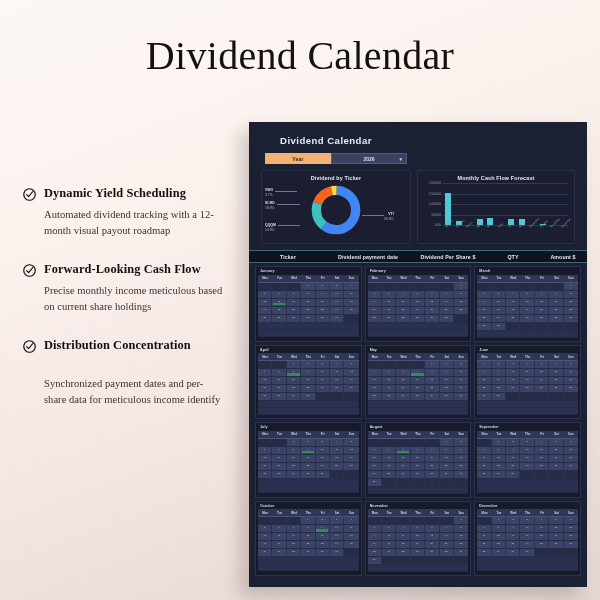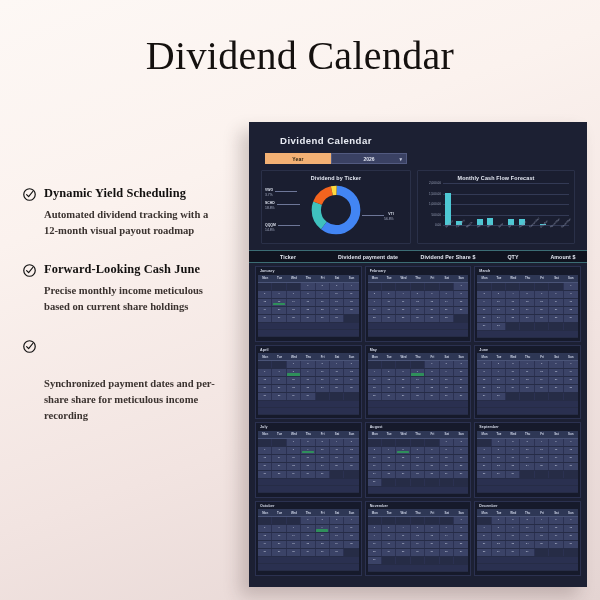--- a/index.html
+++ b/index.html
@@ -60,21 +60,21 @@
     font-weight: 700;
     color: #12100f;
     line-height: 1.25;
     letter-spacing: 0.1px;
   }
   .feature-desc {
     margin-top: 5px;
     margin-left: 22px;
     font-family: "Liberation Serif", serif;
     font-size: 10.6px;
-    font-weight: 700;
+    font-weight: 400;
     color: #3b3330;
     line-height: 1.55;
     max-width: 180px;
   }
 
   
   #dashboard {
     position: absolute;
     left: 249px;
     top: 122px;
@@ -382,38 +382,39 @@
   </div>
 
   <div class="feature">
     <div class="feature-head">
       <span class="check-icon">
         <svg width="15" height="15" viewBox="0 0 24 24">
           <circle cx="12" cy="12" r="9.2" fill="none" stroke="#111" stroke-width="1.9"></circle>
           <path d="M7.4 12.3 L10.6 15.4 L17.2 7.2" fill="none" stroke="#111" stroke-width="1.9" stroke-linecap="round" stroke-linejoin="round"></path>
         </svg>
       </span>
-      <span class="feature-title">Forward-Looking Cash June</span>
+      <span class="feature-title">Forward-Looking Cash Flow</span>
     </div>
     <div class="feature-desc">Precise monthly income meticulous based on current share holdings</div>
   </div>
 
   <div class="feature">
     <div class="feature-head">
       <span class="check-icon">
         <svg width="15" height="15" viewBox="0 0 24 24">
           <circle cx="12" cy="12" r="9.2" fill="none" stroke="#111" stroke-width="1.9"></circle>
           <path d="M7.4 12.3 L10.6 15.4 L17.2 7.2" fill="none" stroke="#111" stroke-width="1.9" stroke-linecap="round" stroke-linejoin="round"></path>
         </svg>
       </span>
+      <span class="feature-title">Distribution Concentration</span>
     </div>
   </div>
 
   <div class="feature">
-    <div class="feature-desc">Synchronized payment dates and per-share share for meticulous income recording</div>
+    <div class="feature-desc">Synchronized payment dates and per-share data for meticulous income identify</div>
   </div>
 
 </div>
 
 <div id="dashboard">
 
   <div class="dash-top">
 
     <div class="dash-title">Dividend Calendar</div>
 

